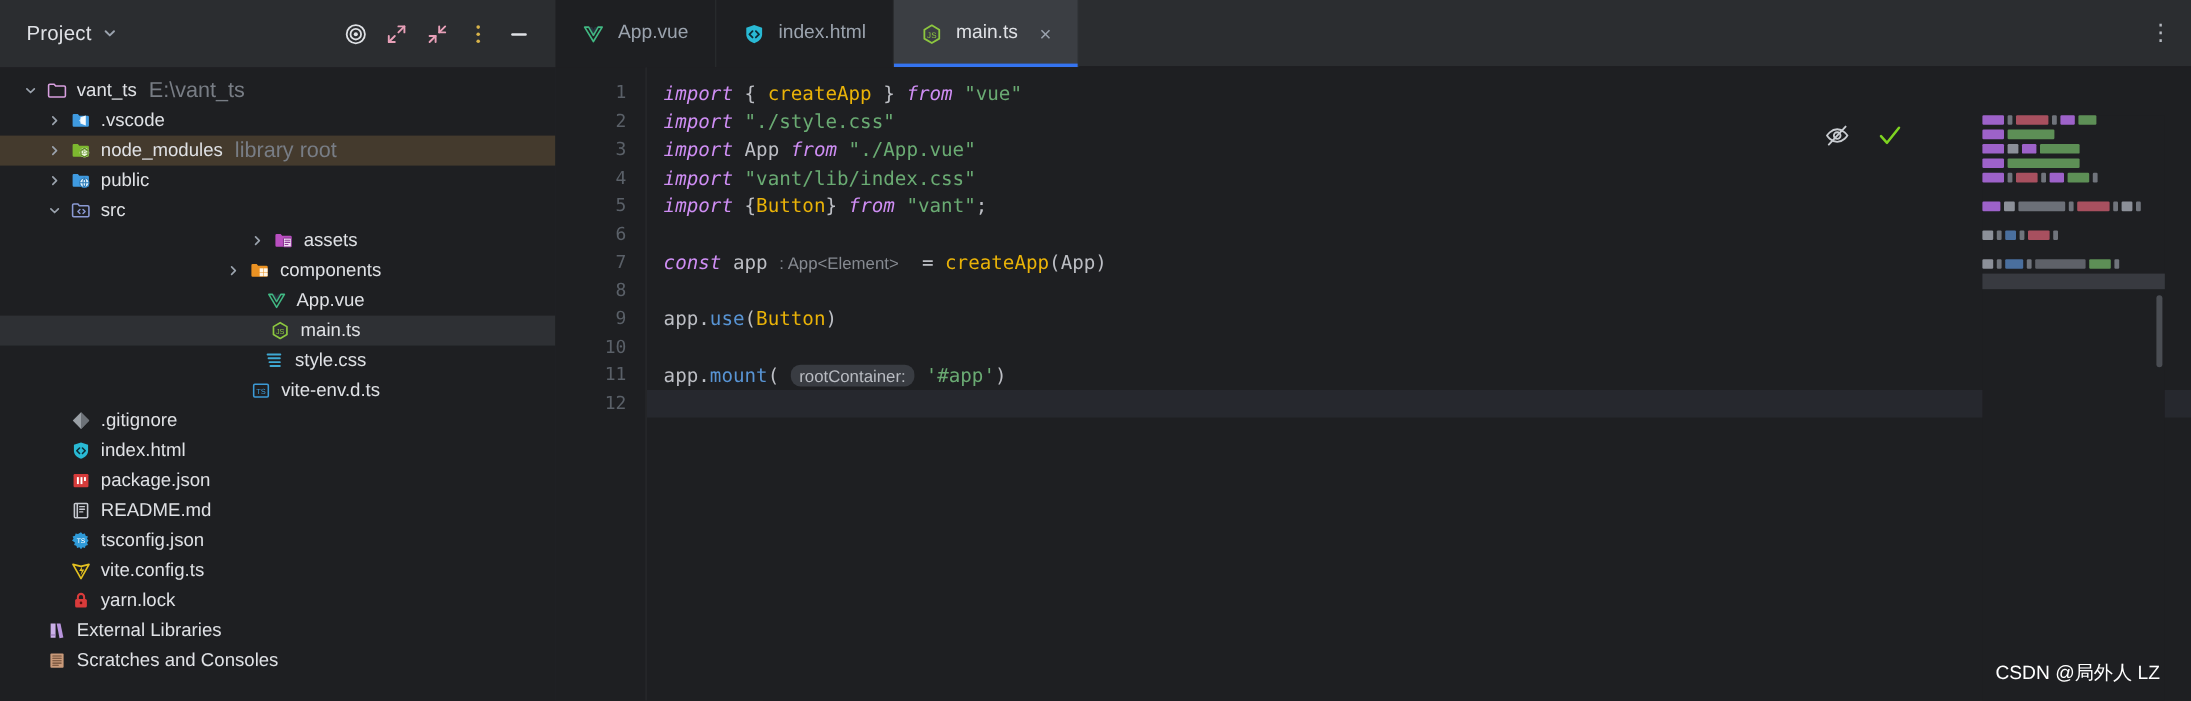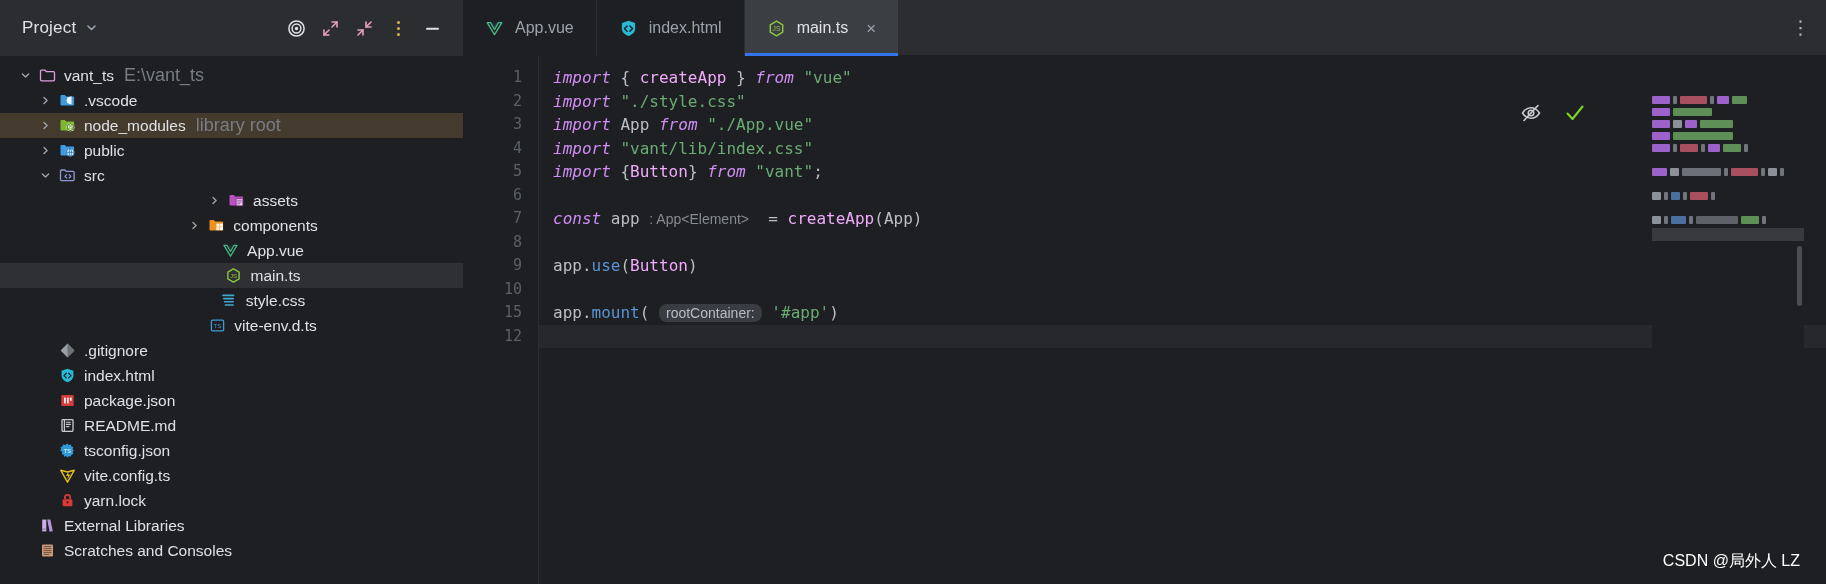--- a/index.html
+++ b/index.html
@@ -70,21 +70,21 @@
   .gutter div{height:23.5px;line-height:23.5px;padding-right:16px;color:#5a6068;
     font-family:"DejaVu Sans Mono", monospace;font-size:15px;}
   .codepane{flex:1;padding-top:10px;position:relative;min-width:0;background:#1e1f22;overflow:hidden;}
   .cl{
     height:23.5px;line-height:23.5px;padding-left:14px;white-space:pre;
     font-family:"DejaVu Sans Mono", monospace;font-size:16px;color:#bcbec4;
   }
   .cl.caret{background:#26282e;}
   .kw{color:#cf8ef4;font-style:italic;}
   .str{color:#6aab73;}
-  .cls{color:#f0abfc;}
+  .cls{color:#eab308;}
   .fn{color:#5894d4;}
   .plain{color:#bcbec4;}
   .punc{color:#bcbec4;}
   .hint{color:#868a91;font-family:"Liberation Sans",sans-serif;font-size:14px;font-style:normal;}
   .phint{
     color:#b9bcc2;background:#393c42;border-radius:8px;
     padding:1px 7px;font-family:"Liberation Sans",sans-serif;font-size:14px;
   }
 
   .widgets{position:absolute;top:46px;right:240px;display:flex;align-items:center;gap:22px;z-index:5;}
@@ -447,21 +447,21 @@
           <div>1</div>
           <div>2</div>
           <div>3</div>
           <div>4</div>
           <div>5</div>
           <div>6</div>
           <div>7</div>
           <div>8</div>
           <div>9</div>
           <div>10</div>
-          <div>15</div>
+          <div>11</div>
           <div>12</div>
         </div>
       <div class="codepane" id="codepane">
           <div class="cl"><span class="kw">import</span><span class="plain"> </span><span class="punc">{ </span><span class="cls">createApp</span><span class="punc"> }</span><span class="plain"> </span><span class="kw">from</span><span class="plain"> </span><span class="str">"vue"</span></div>
           <div class="cl"><span class="kw">import</span><span class="plain"> </span><span class="str">"./style.css"</span></div>
           <div class="cl"><span class="kw">import</span><span class="plain"> </span><span class="plain">App</span><span class="plain"> </span><span class="kw">from</span><span class="plain"> </span><span class="str">"./App.vue"</span></div>
           <div class="cl"><span class="kw">import</span><span class="plain"> </span><span class="str">"vant/lib/index.css"</span></div>
           <div class="cl"><span class="kw">import</span><span class="plain"> </span><span class="punc">{</span><span class="cls">Button</span><span class="punc">}</span><span class="plain"> </span><span class="kw">from</span><span class="plain"> </span><span class="str">"vant"</span><span class="punc">;</span></div>
           <div class="cl">&nbsp;</div>
           <div class="cl"><span class="kw">const</span><span class="plain"> </span><span class="plain">app</span><span class="plain"> </span><span class="hint">: App&lt;Element&gt;</span><span class="punc">  = </span><span class="cls">createApp</span><span class="punc">(</span><span class="plain">App</span><span class="punc">)</span></div>

